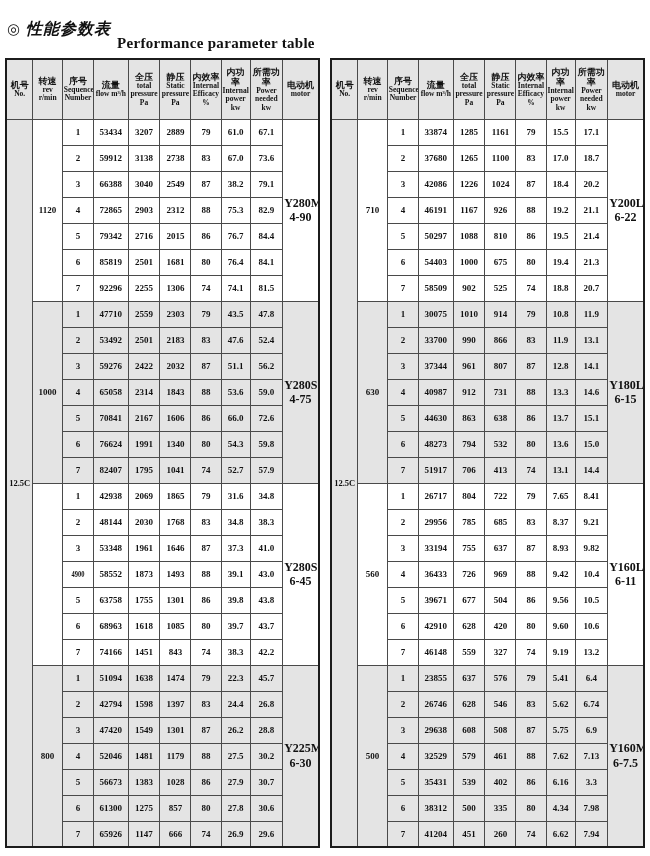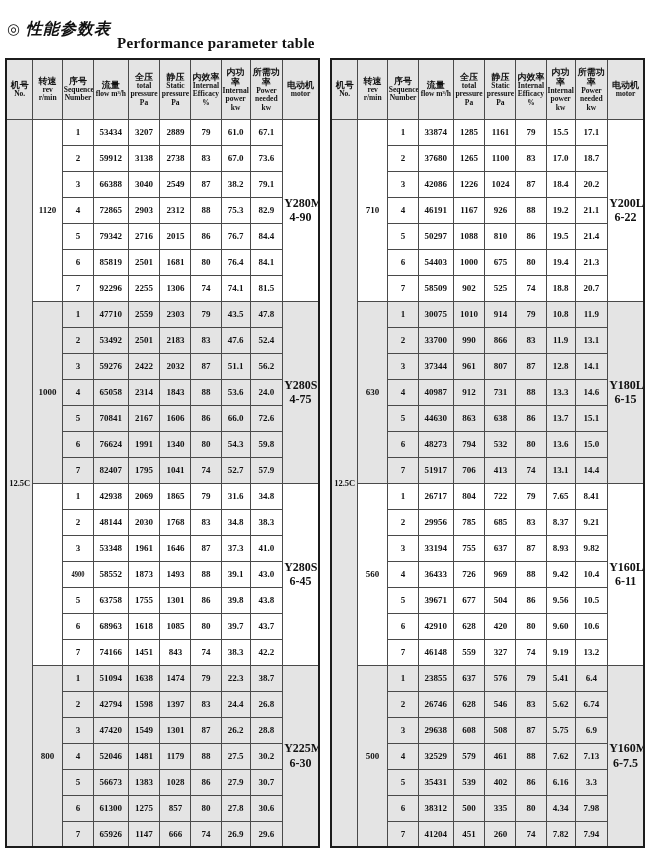--- a/index.html
+++ b/index.html
@@ -210,21 +210,21 @@
             <td class="shade">51.1</td>
             <td class="shade">56.2</td>
           </tr>
           <tr>
             <td class="shade">4</td>
             <td class="shade">65058</td>
             <td class="shade">2314</td>
             <td class="shade">1843</td>
             <td class="shade">88</td>
             <td class="shade">53.6</td>
-            <td class="shade">24.0</td>
+            <td class="shade">59.0</td>
           </tr>
           <tr>
             <td class="shade">5</td>
             <td class="shade">70841</td>
             <td class="shade">2167</td>
             <td class="shade">1606</td>
             <td class="shade">86</td>
             <td class="shade">66.0</td>
             <td class="shade">72.6</td>
           </tr>
@@ -315,21 +315,21 @@
             <td>42.2</td>
           </tr>
           <tr>
             <td class="shade" rowspan="7">800</td>
             <td class="shade">1</td>
             <td class="shade">51094</td>
             <td class="shade">1638</td>
             <td class="shade">1474</td>
             <td class="shade">79</td>
             <td class="shade">22.3</td>
-            <td class="shade">38.7</td>
+            <td class="shade">45.7</td>
             <td class="motor shade" rowspan="7">
               <div>Y225M</div>
               <div>6-30</div>
             </td>
           </tr>
           <tr>
             <td class="shade">2</td>
             <td class="shade">42794</td>
             <td class="shade">1598</td>
             <td class="shade">1397</td>
@@ -705,19 +705,19 @@
             <td class="shade">80</td>
             <td class="shade">4.34</td>
             <td class="shade">7.98</td>
           </tr>
           <tr>
             <td class="shade">7</td>
             <td class="shade">41204</td>
             <td class="shade">451</td>
             <td class="shade">260</td>
             <td class="shade">74</td>
-            <td class="shade">7.82</td>
+            <td class="shade">6.62</td>
             <td class="shade">7.94</td>
           </tr>
         </tbody>
       </table>
   </div>
 </div>
 
 </body></html>

